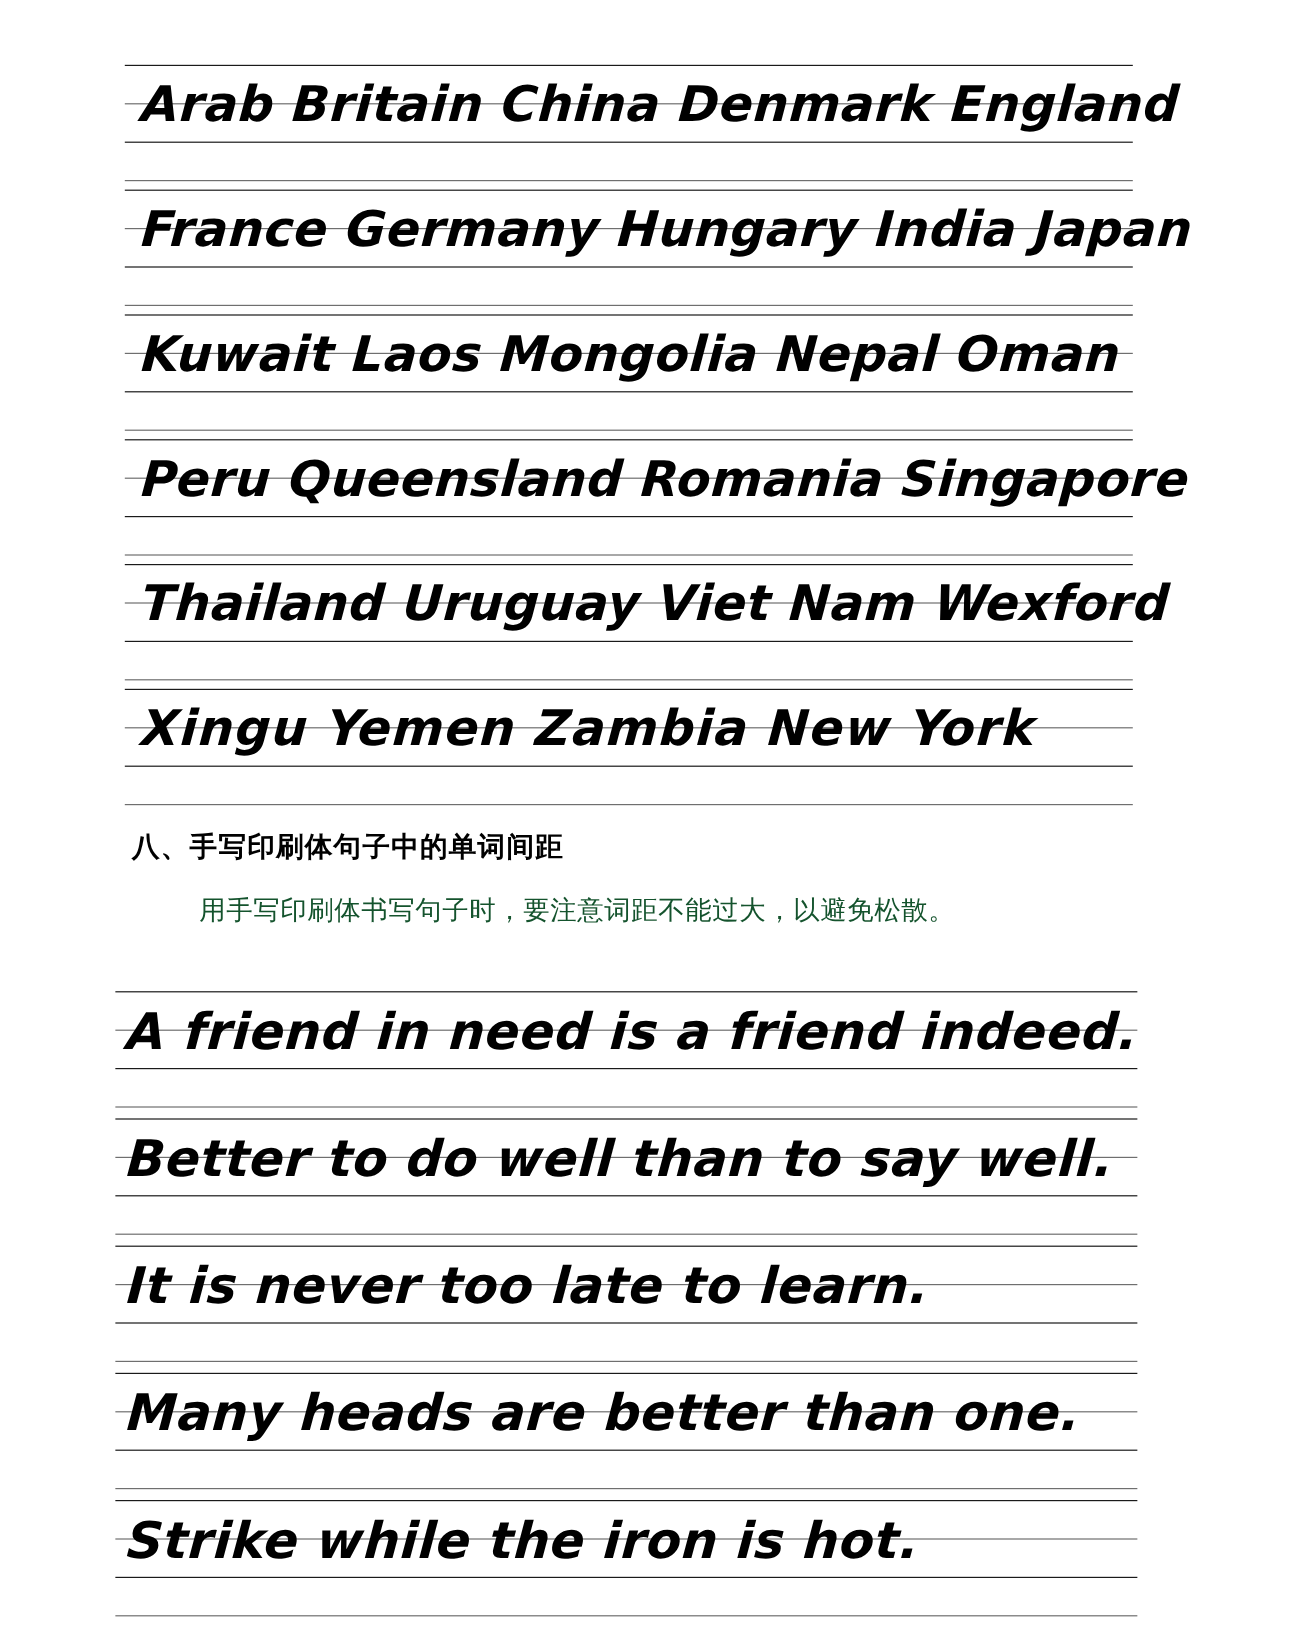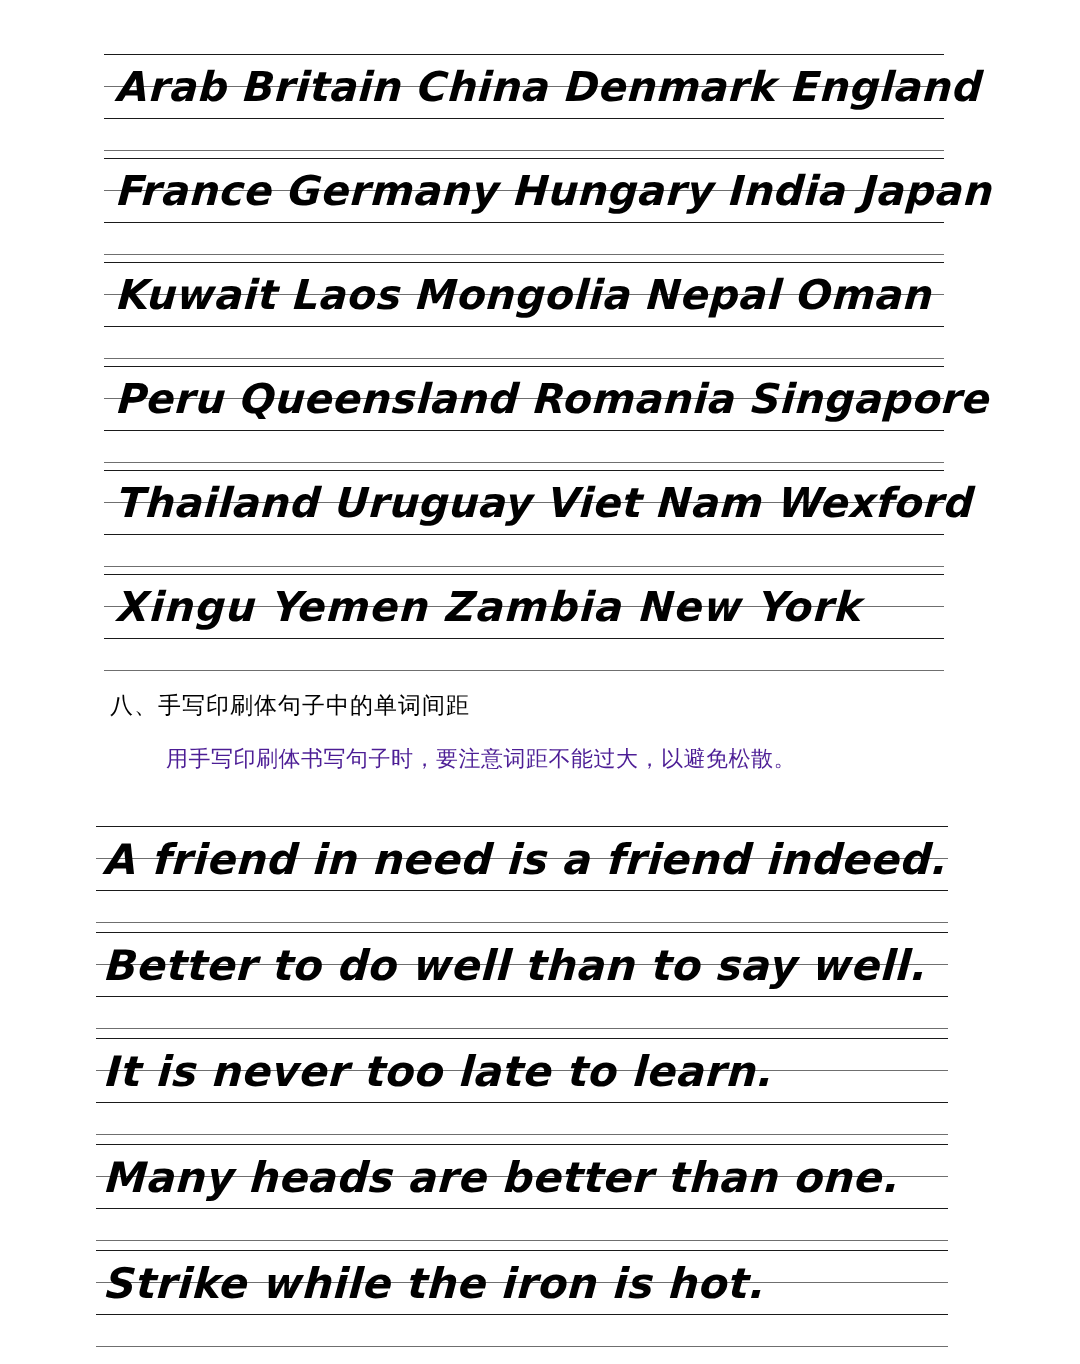--- a/index.html
+++ b/index.html
@@ -82,32 +82,32 @@
   }
 
   
   #section-heading {
     position: absolute;
     left: 110px;
     top: 690px;
     width: 860px;
     font-family: "Liberation Serif", serif;
     font-size: 23px;
-    font-weight: normal;
+    font-weight: bold;
     letter-spacing: 1px;
     color: #000;
   }
   #section-note {
     position: absolute;
     left: 110px;
     top: 742px;
     width: 870px;
     font-family: "Liberation Serif", serif;
     font-size: 22px;
-    color: #4c1d95;
+    color: #14532d;
     text-indent: 56px;
     line-height: 34px;
     letter-spacing: 0.5px;
   }
 
   
   #sentences-block {
     position: absolute;
     left: 96px;
     top: 824px;

